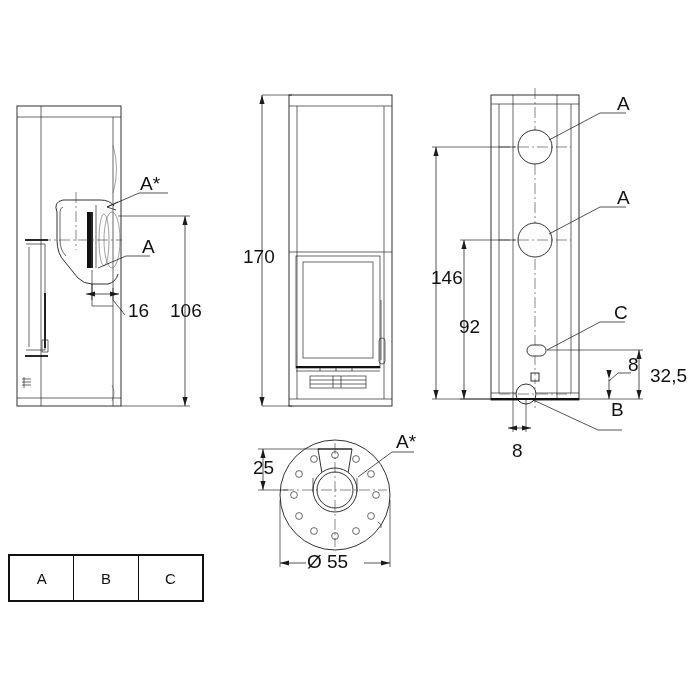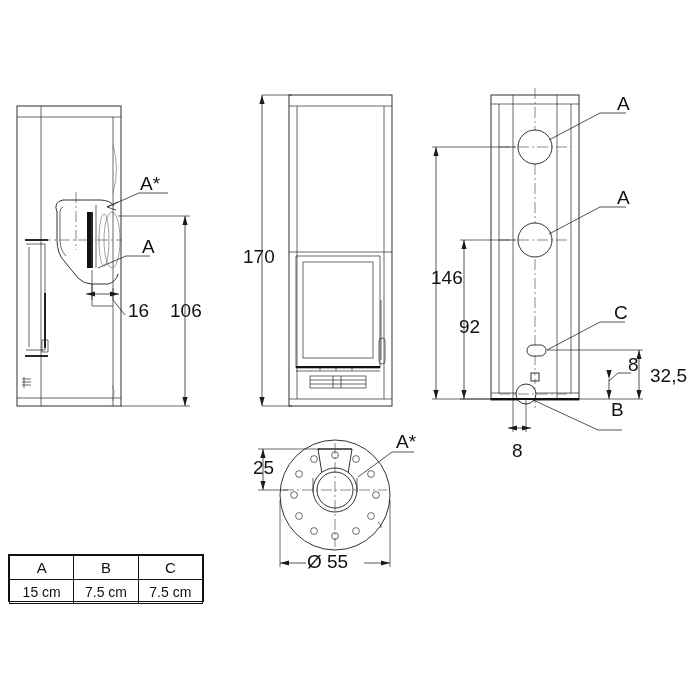--- a/index.html
+++ b/index.html
@@ -307,22 +307,17 @@
   </svg>
 
   <div id="legend">
     <table>
       <tbody>
           <tr>
         <td class="hd">A</td>
         <td class="hd">B</td>
         <td class="hd">C</td>
       </tr>
-      <tr>
-        <td>15 cm</td>
-        <td>7.5 cm</td>
-        <td>7.5 cm</td>
-      </tr>
     </tbody>
       </table>
   </div>
 
 </div>
 
 </body></html>

